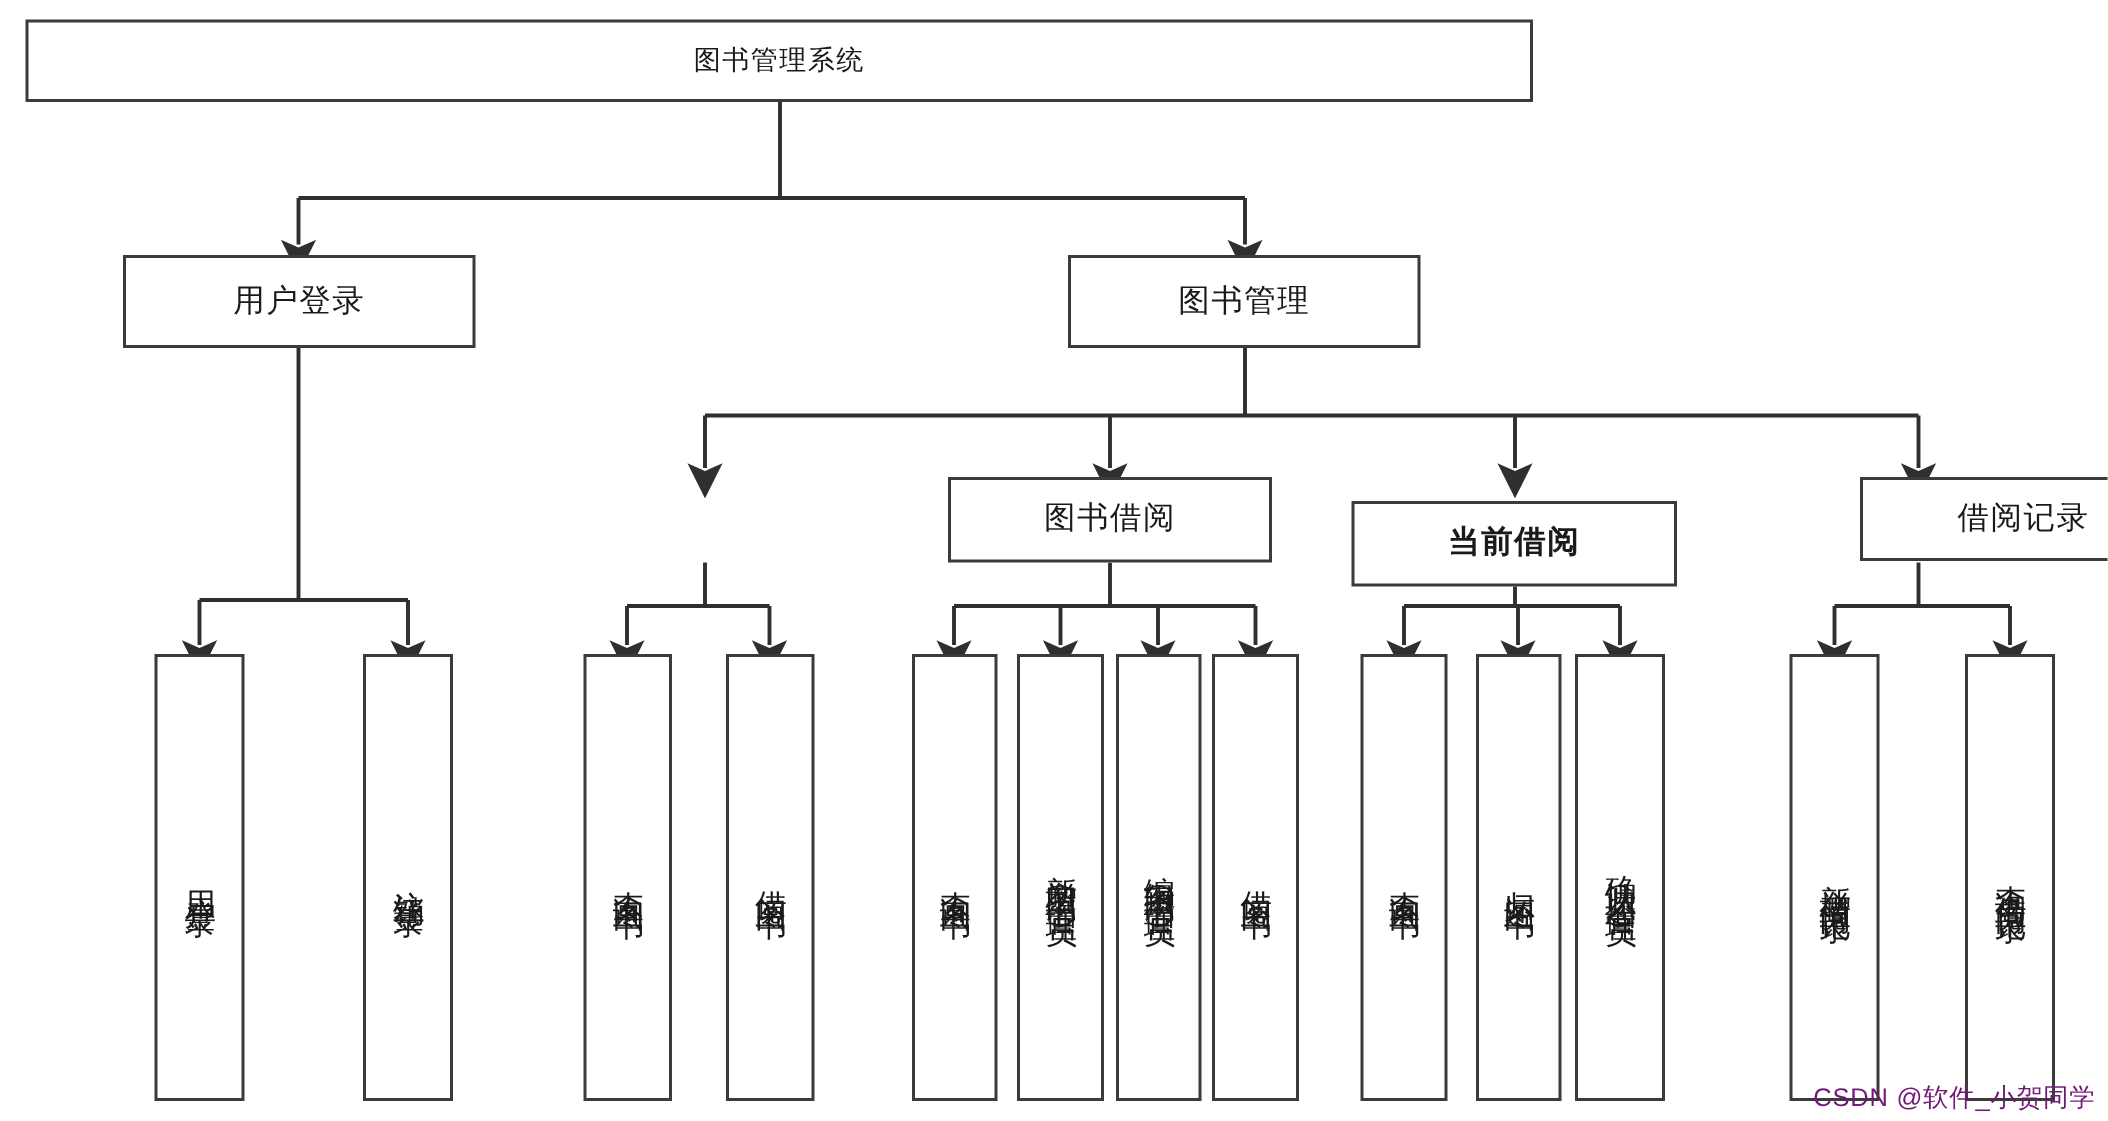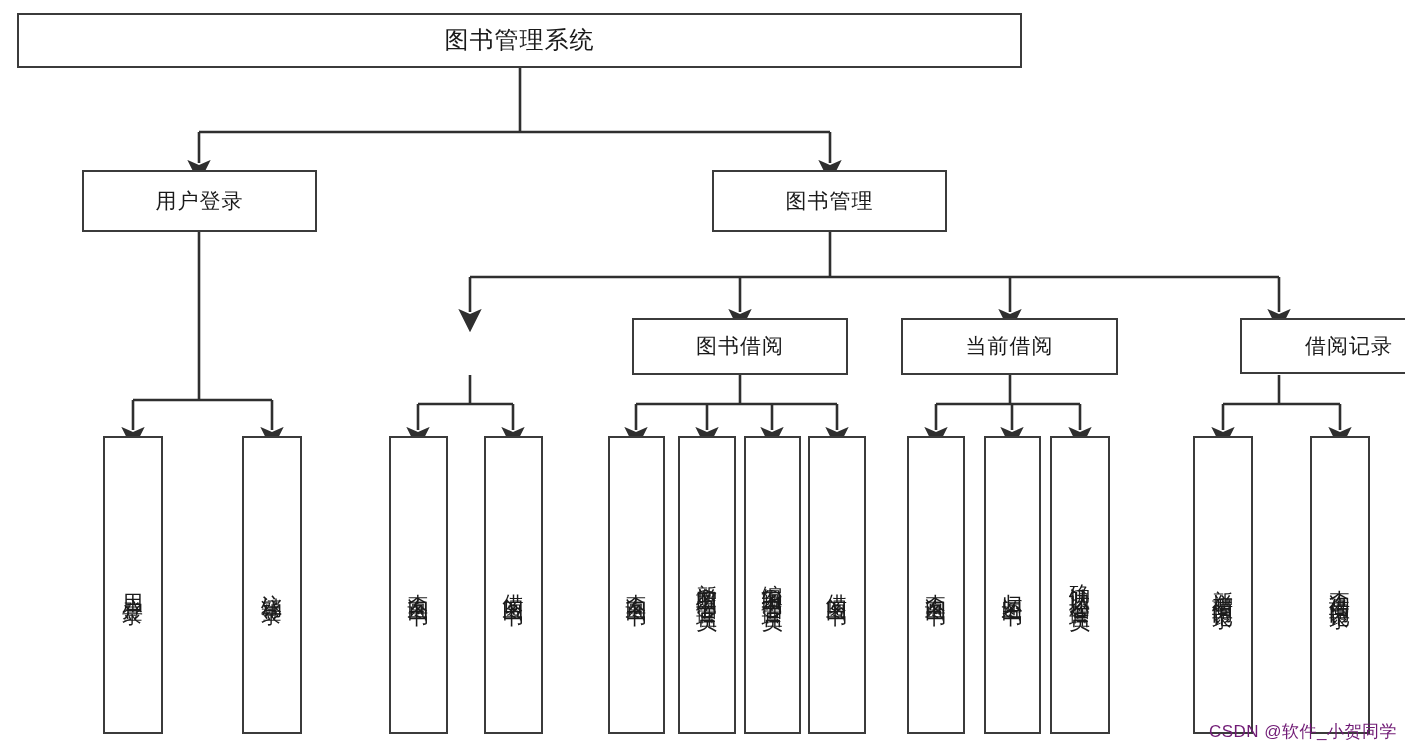--- a/index.html
+++ b/index.html
@@ -3,21 +3,21 @@
 <meta charset="utf-8">
 <style>
   html,body{margin:0;padding:0;background:#ffffff;}
   body{width:1405px;height:747px;overflow:hidden;font-family:"Liberation Sans","DejaVu Sans",sans-serif;}
   #canvas{position:relative;width:1405px;height:747px;background:#fff;}
   svg.edges{position:absolute;left:0;top:0;width:1405px;height:747px;pointer-events:none;}
   .node{position:absolute;box-sizing:border-box;border:2.5px solid #3b3b3b;background:#ffffff;
         display:flex;align-items:center;justify-content:center;color:#1a1a1a;}
   .node .lbl{display:block;text-align:center;line-height:1.18;}
   .node.h .lbl{font-size:21px;letter-spacing:1px;}
-  .node.root .lbl{font-size:24px;letter-spacing:1px;}
+  .node.root .lbl{font-size:18px;letter-spacing:1px;}
   .node.v{writing-mode:vertical-rl;text-orientation:upright;}
   .node.v .lbl{writing-mode:vertical-rl;text-orientation:upright;font-size:21px;letter-spacing:4px;line-height:1.1;}
   .watermark{position:absolute;right:8px;bottom:4px;color:#701a75;font-size:17px;letter-spacing:.5px;
              font-family:"Liberation Sans","DejaVu Sans",sans-serif;white-space:nowrap;}
 </style>
 </head>
 <body>
 
 <div id="canvas">
 
@@ -78,21 +78,21 @@
   <div class="node h" style="left:82px;top:170px;width:235px;height:62px;">
     <span class="lbl">用户登录</span>
   </div>
   <div class="node h" style="left:712px;top:170px;width:235px;height:62px;">
     <span class="lbl">图书管理</span>
   </div>
 
   <div class="node h" style="left:632px;top:318px;width:216px;height:57px;">
     <span class="lbl">图书借阅</span>
   </div>
-  <div class="node h" style="left:901px;top:318px;width:217px;height:57px;">
+  <div class="node h" style="left:901px;top:334px;width:217px;height:57px;font-weight:bold;">
     <span class="lbl">当前借阅</span>
   </div>
   <div class="node h" style="left:1240px;top:318px;width:218px;height:56px;">
     <span class="lbl">借阅记录</span>
   </div>
 
   <div class="node v" style="left:103px;top:436px;width:60px;height:298px;">
     <span class="lbl">用户登录</span>
   </div>
   <div class="node v" style="left:242px;top:436px;width:60px;height:298px;">

